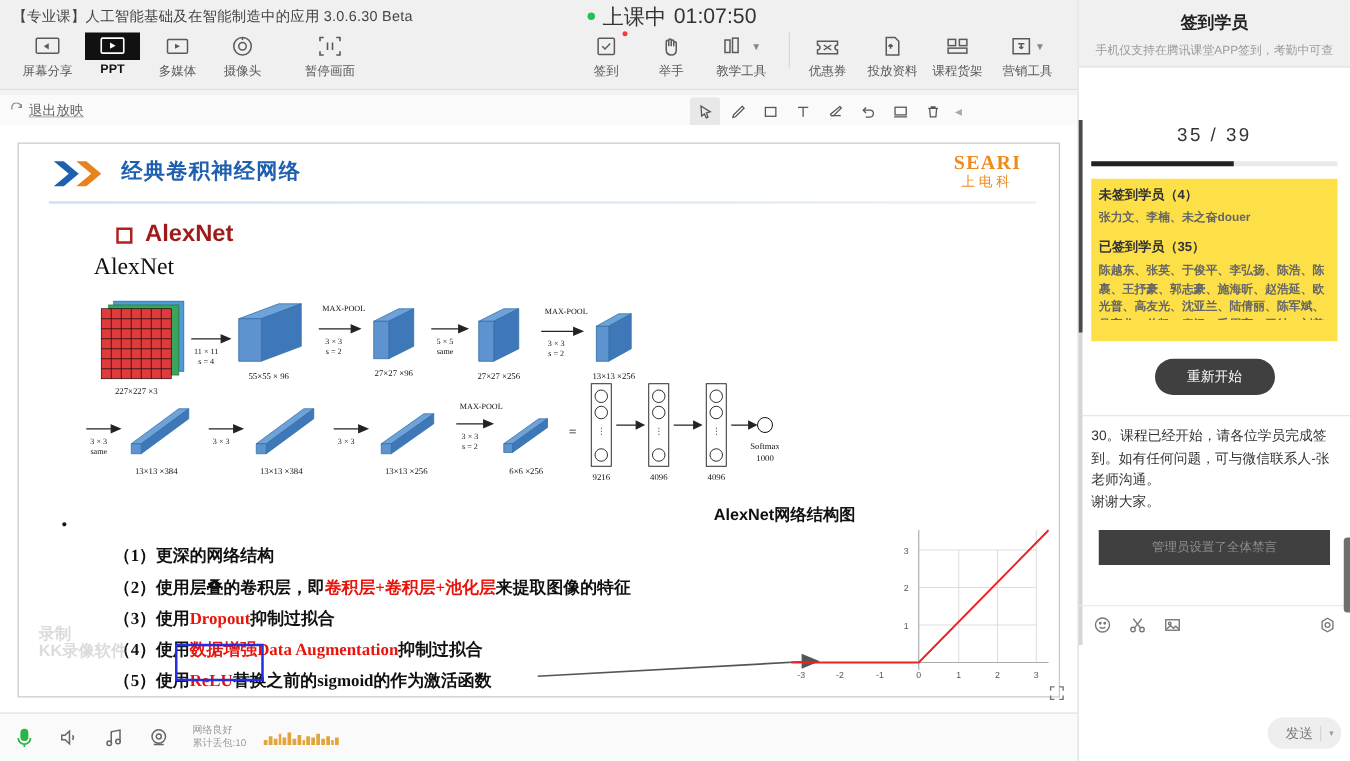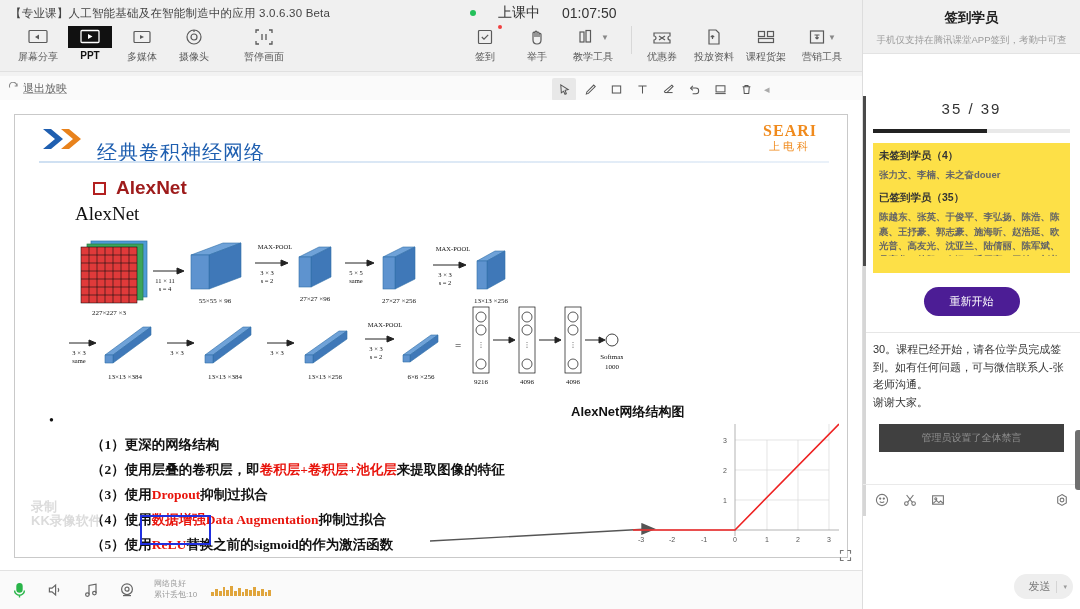--- a/index.html
+++ b/index.html
@@ -15,22 +15,22 @@
     position: absolute; left: 0; top: 0; width: 862px; height: 72px;
     background: #f0f0f0; border-bottom: 1px solid #e0e0e0;
   }
   .title-row {
     height: 26px; display: flex; align-items: center;
     padding-left: 10px; position: relative;
   }
   .app-title { font-size: 11.5px; color: #444; letter-spacing: .2px; }
   .live-status {
     position: absolute; left: 470px; top: 0; height: 26px;
-    display: flex; align-items: center; gap: 22px;
-    font-size: 14px; color: #333; justify-content: center;
+    display: flex; align-items: center; gap: 6px;
+    font-size: 17px; color: #333; justify-content: center;
   }
   .live-dot { width: 6px; height: 6px; border-radius: 50%; background: #23c05a; display:inline-block; }
 
   .tool-row { height: 46px; display: flex; align-items: flex-start; padding-left: 14px; position: relative;}
   .tool {
     width: 48px; display: flex; flex-direction: column; align-items: center;
     gap: 2px; cursor: pointer; position: relative; margin-right: 4px;
   }
   .tool .ic {
     width: 38px; height: 22px; display: flex; align-items: center; justify-content: center;
@@ -70,22 +70,22 @@
     position: absolute; left: 0; top: 100px; width: 862px; height: 470px;
     background: #ffffff;
   }
   .slide {
     position: absolute; left: 14px; top: 14px; width: 834px; height: 444px;
     background: #fff; border: 1px solid #c9c9c9; overflow: hidden;
   }
   .slide-hdr { position: absolute; left: 0; top: 0; width: 100%; height: 58px; }
   .chev { position: absolute; left: 26px; top: 12px; width: 48px; height: 24px; }
   .slide-title {
-    position: absolute; left: 82px; top: 10px; font-size: 20px; font-weight: normal;
-    color: #1f5fb0; letter-spacing: 1px; margin-top: 14px;
+    position: absolute; left: 82px; top: 10px; font-size: 17px; font-weight: bold;
+    color: #1f5fb0; letter-spacing: 1px;
   }
   .hdr-rule { position:absolute; left: 24px; top: 46px; width: 790px; height: 2px; background: linear-gradient(to right,#cfe0f2,#eaf1f9); }
   .seari {
     position: absolute; right: 30px; top: 8px; text-align: center; line-height: 1;
   }
   .seari .s1 { font-size: 16px; font-weight: bold; color: #f08a1c; letter-spacing: 1px; font-family:"Liberation Serif",serif; }
   .seari .s2 { font-size: 11px; color: #f08a1c; letter-spacing: 3px; margin-top: 2px; }
 
   .sub-head { position: absolute; left: 78px; top: 62px; display: flex; align-items: center; gap: 10px; }
   .sq { width: 13px; height: 13px; border: 2px solid #b32020; }
@@ -148,21 +148,21 @@
   .rp-bar { margin: 0 10px 10px; height: 4px; background: #e9e9e9; position: relative;}
   .rp-bar i { position:absolute; left:0; top:0; height:4px; width: 58%; background: #222;}
 
   .rp-names { margin: 4px 10px 0; background:#fde047; padding: 6px 6px 8px; font-weight: bold; }
   .nm-h { font-size: 10.5px; color: #333; margin-bottom: 5px; }
   .nm-b { font-size: 9.5px; color: #666; line-height: 1.5; margin-bottom: 9px; overflow: hidden; max-height: 16px;}
   .nm-b.multi { max-height: 46px; }
 
   .restart-wrap { text-align: center; margin-top: 14px; }
   .restart {
-    display: inline-block; background: #4c1d95; color: #fff; font-size: 11px;
+    display: inline-block; background: #404040; color: #fff; font-size: 11px;
     padding: 7px 26px; border-radius: 16px; cursor: pointer;
   }
   .rp-divider { height: 1px; background: #e6e6e6; margin-top: 16px; }
 
   .chat { padding: 8px 10px 0; }
   .chat-msg { font-size: 11px; color: #333; line-height: 1.6; }
   .sys-note {
     margin: 12px 6px 0; background: #404040; color: #8d8d8d; font-size: 10px;
     text-align: center; padding: 7px 0;
   }

